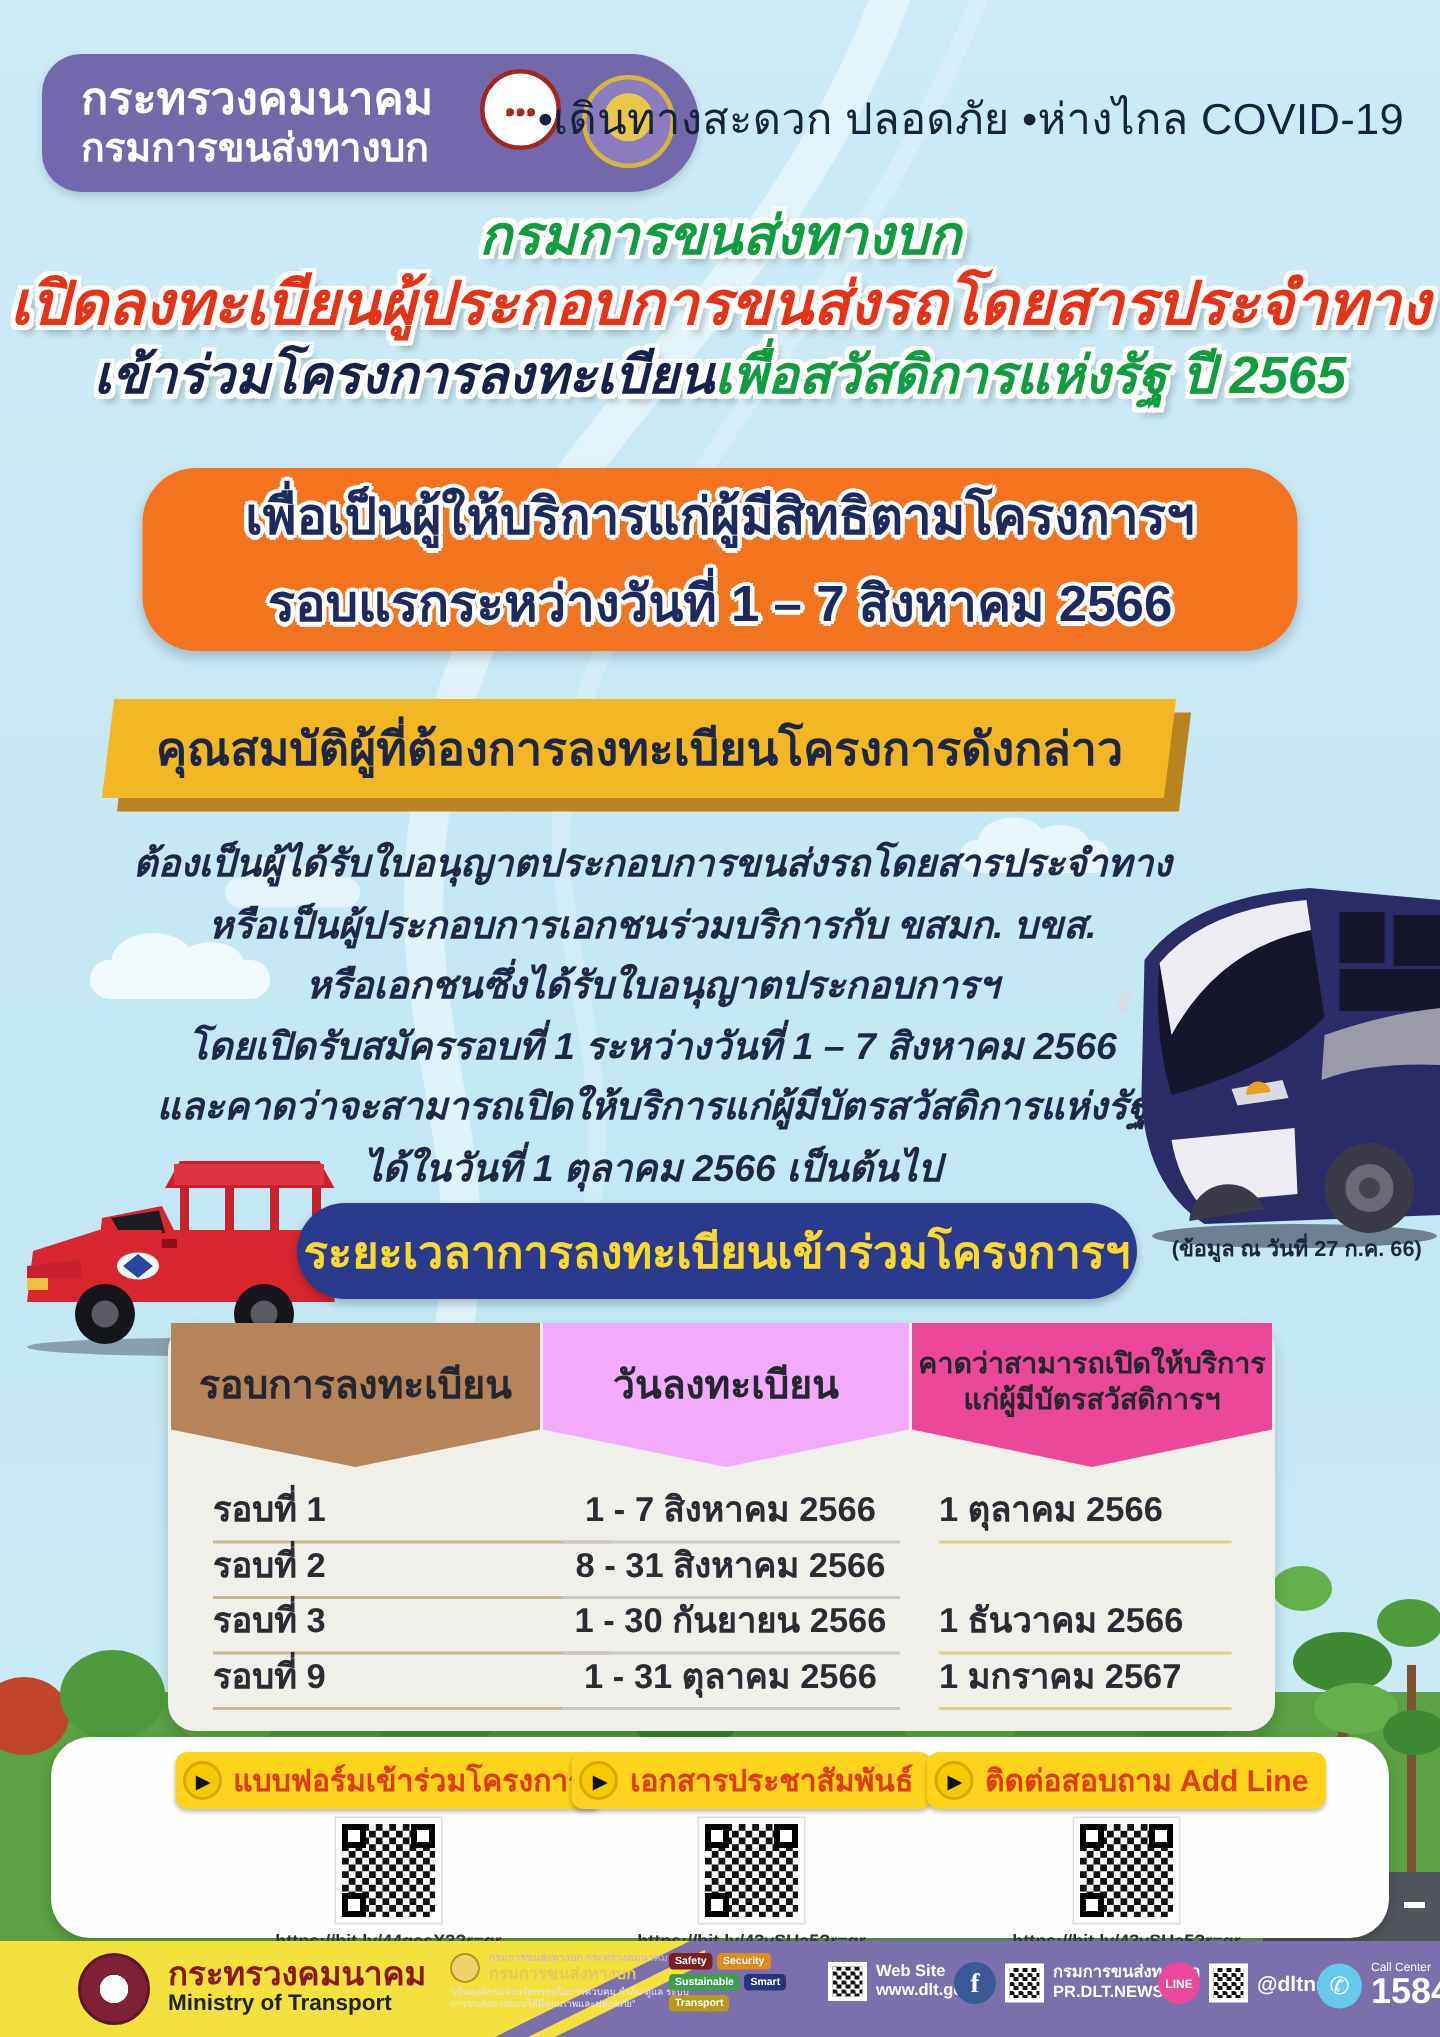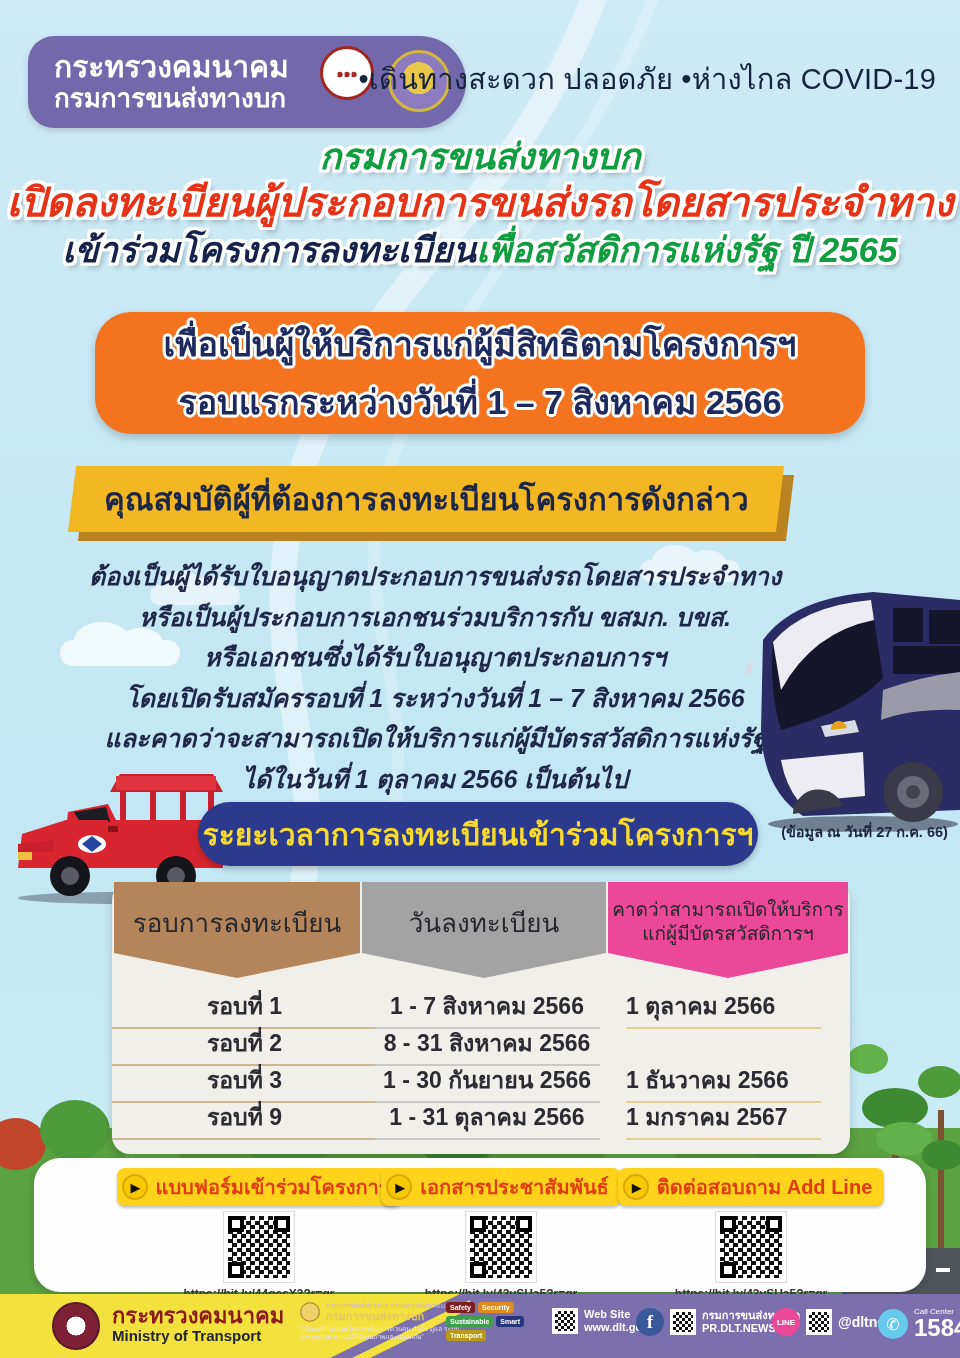--- a/index.html
+++ b/index.html
@@ -71,28 +71,28 @@
     font-size:14.5px; font-weight:bold; color:#1d2540; }
 
   
   svg.vehicle{ position:absolute; }
 
   
   .table-panel{ position:absolute; left:112px; top:882px; width:738px; height:272px;
     background:#f1efe9; border-radius:18px; box-shadow:0 5px 10px rgba(0,0,0,.18); }
   .ribbon{ position:absolute; top:0; height:96px; clip-path:polygon(0 0,100% 0,100% 74%,50% 100%,0 74%);
     display:flex; flex-direction:column; align-items:center; justify-content:center; text-align:right;
-    font-weight:normal; color:#26262e; padding-bottom:16px; }
+    font-weight:bold; color:#26262e; padding-bottom:16px; }
   .ribbon.r1{ left:2px; width:246px; background:#b4855a; font-size:26px; }
-  .ribbon.r2{ left:250px; width:244px; background:#a3a3a3; font-size:26px; }
+  .ribbon.r2{ left:250px; width:244px; background:#f0abfc; font-size:26px; }
   .ribbon.r3{ left:496px; width:240px; background:#ec4899; font-size:19px; line-height:24px; }
   .t-rows{ position:absolute; left:0; top:106px; width:100%; }
   .t-row{ display:flex; height:37px; align-items:flex-start; }
   .t-cell{ font-size:23px; font-weight:bold; color:#2b2b33; }
-  .c1{ width:250px; text-align:center; } .c1 span{ display:inline-block; min-width:265px;
+  .c1{ width:250px; text-align:left;padding-left:30px; } .c1 span{ display:inline-block; min-width:265px;
     border-bottom:2px solid #cdb896; padding-bottom:3px; }
   .c2{ width:250px; text-align:center; } .c2 span{ display:inline-block; min-width:225px;
     border-bottom:2px solid #c9c9c9; padding-bottom:3px; }
   .c3{ width:238px; text-align:left; padding-left:14px; } .c3 span{ display:inline-block; min-width:195px;
     border-bottom:2px solid #e0cf8e; padding-bottom:3px; }
 
   
   .hill{ position:absolute; left:0; top:1128px; width:960px; height:166px; background:#5aa242; }
   .tree{ position:absolute; border-radius:50%; }
   .trunk{ position:absolute; background:#7d5230; }

